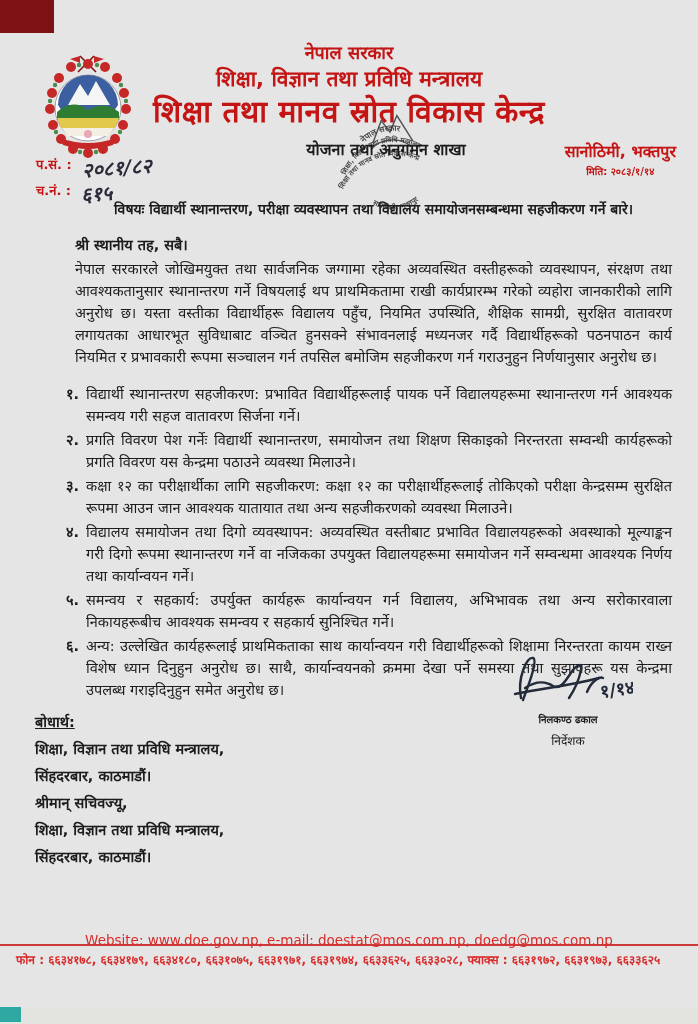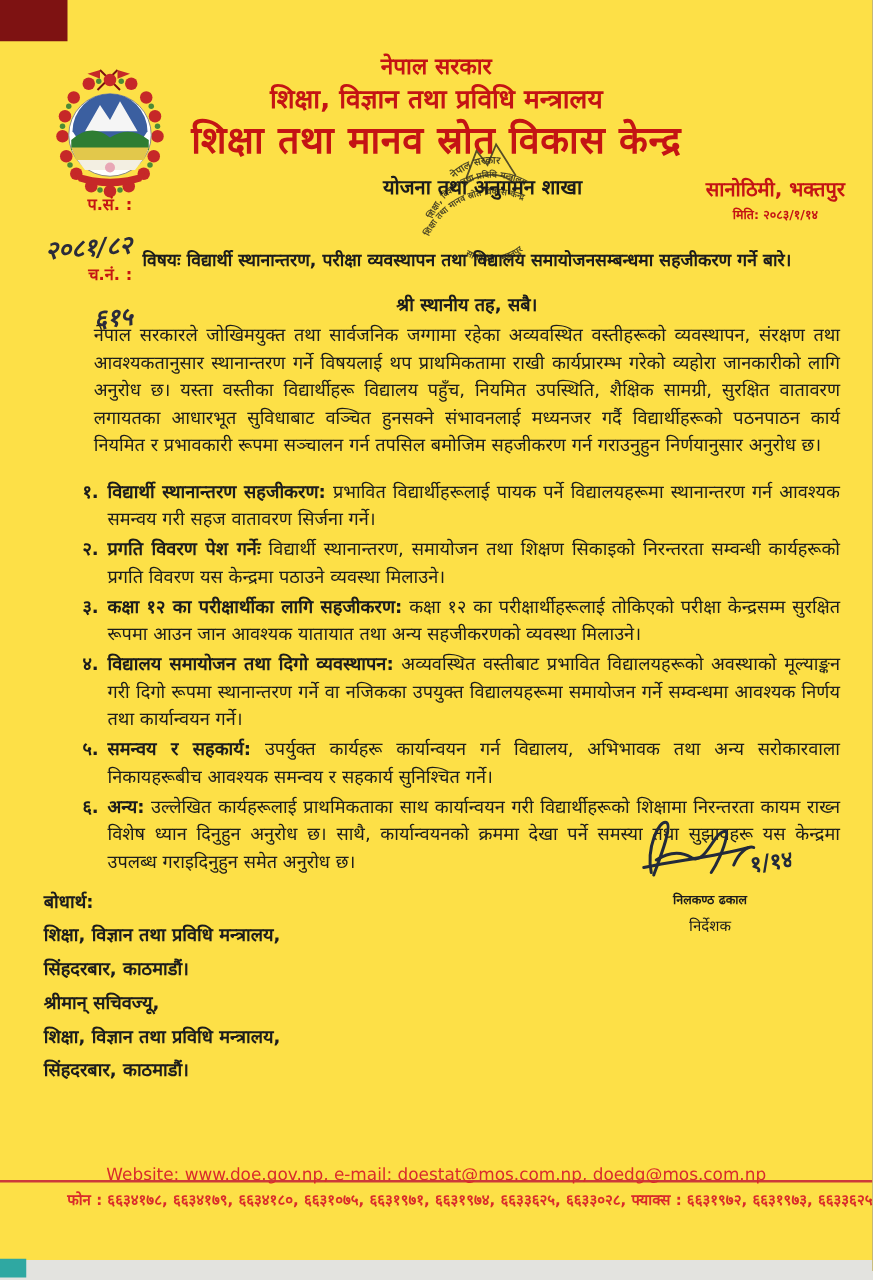--- a/index.html
+++ b/index.html
@@ -1,65 +1,65 @@
 <!DOCTYPE html>
 <html><head>
 <meta charset="utf-8">
 <style>
   html,body{margin:0;padding:0;background:#9a9a9a;}
   .page{
     position:relative;width:698px;height:1024px;margin:0 auto;
-    background:#fde047;overflow:hidden;
+    background:#e5e5e5;overflow:hidden;
     font-family:"DejaVu Sans","Liberation Sans",sans-serif;
     color:#1c1c1c;
   }
   
   .corner-red{position:absolute;left:0;top:0;width:54px;height:33px;background:#7e1212;}
   .corner-teal{position:absolute;left:0;bottom:2px;width:21px;height:15px;background:#2fa8a2;}
   .bottom-strip{position:absolute;left:0;right:0;bottom:0;height:16px;background:#e3e3df;}
 
   
   .emblem{position:absolute;left:38px;top:50px;width:100px;height:118px;}
   .hdr{position:absolute;left:0;right:0;text-align:center;color:#c41414;font-weight:bold;}
   .hdr-gov{top:40px;font-size:18px;}
   .hdr-min{top:64px;font-size:21px;}
   .hdr-dept{top:90px;font-size:30px;letter-spacing:.5px;}
   .hdr-branch{top:138px;font-size:16px;color:#1c1c1c;padding-left:74px;}
   .stamp{position:absolute;left:322px;top:108px;width:140px;height:105px;transform:rotate(-4deg);opacity:.88;}
   .addr{position:absolute;right:22px;top:140px;text-align:center;color:#c41414;font-weight:bold;}
   .addr .loc{font-size:16px;}
   .addr .date{font-size:10px;margin-top:2px;}
   .refs{position:absolute;left:36px;top:152px;font-size:13px;color:#c41414;font-weight:bold;line-height:26px;}
-  .refs .row{display:flex;align-items:flex-end;gap:10px;flex-direction:column;}
+  .refs .row{display:flex;align-items:flex-end;gap:10px;}
   .hand{font-family:"DejaVu Serif","Liberation Serif",serif;color:#2b2b3a;
         font-size:20px;font-weight:bold;font-style:italic;transform:rotate(-4deg);line-height:20px;}
 
   
   .content{position:absolute;left:35px;right:26px;top:198px;font-size:14.5px;line-height:22px;}
   .subject{text-align:center;font-weight:bold;font-size:14px;margin:0 0 14px 40px;}
-  .salutation{font-weight:bold;margin-left:40px;margin-bottom:2px;text-align:center;}
+  .salutation{font-weight:bold;margin-left:40px;margin-bottom:2px;}
   .intro{margin-left:40px;text-align:justify;margin-top:2px;}
   ol.items{list-style:none;margin:4px 0 0 20px;padding:0;}
   ol.items li{display:flex;margin-top:2px;}
   ol.items .num{width:24px;text-align:right;font-weight:bold;flex:none;margin-right:7px;}
   ol.items .itext{flex:1;text-align:justify;}
-  ol.items .ititle{font-weight:bold;}
-  .cc-label{font-weight:bold;margin-top:10px;}
+  ol.items .ititle{font-weight:normal;}
+  .cc-label{font-weight:bold;text-decoration:underline;margin-top:10px;}
   .cc-line{font-weight:bold;margin-top:5px;line-height:22px;}
 
   
   .sig{position:absolute;right:40px;top:648px;width:180px;text-align:center;}
   .sig svg{display:block;margin:0 auto;}
   .sig .name{font-weight:bold;font-size:10px;margin-top:2px;}
   .sig .title{font-size:12px;margin-top:6px;}
 
   
   .footer-rule{position:absolute;left:0;right:0;top:944px;height:2px;background:#cc3a3a;}
-  .phone-line{position:absolute;left:0;right:0;top:951px;text-align:right;
-              color:#d92b2b;font-weight:bold;font-size:12px;}
+  .phone-line{position:absolute;left:0;right:0;top:951px;text-align:left;
+              color:#d92b2b;font-weight:bold;font-size:12px;padding-left:16px;}
   .website-line{position:absolute;left:0;right:0;top:932px;text-align:center;
                 color:#d92b2b;font-size:13.5px;}
 </style>
 </head>
 <body>
 
 <div class="page">
 
   <div class="corner-red"></div>
 

